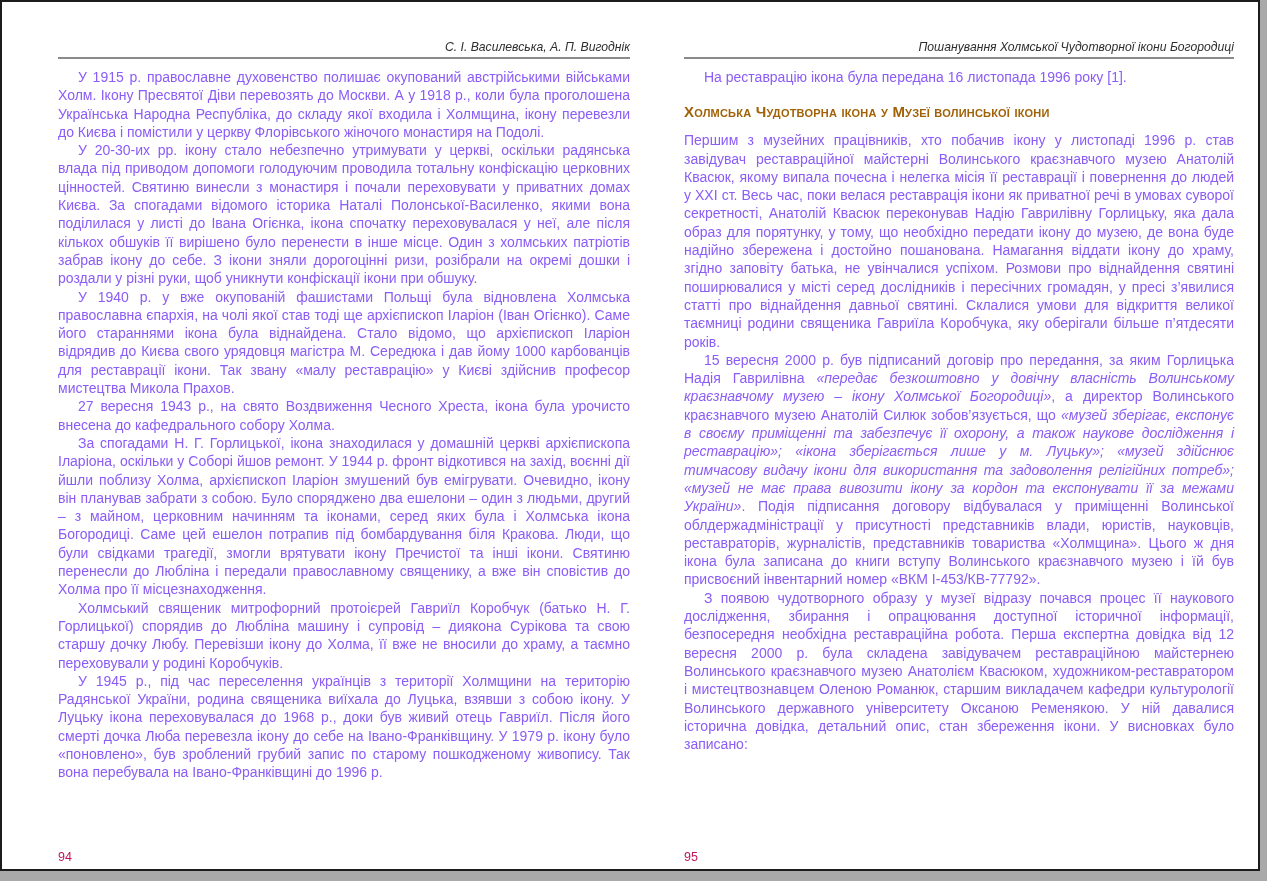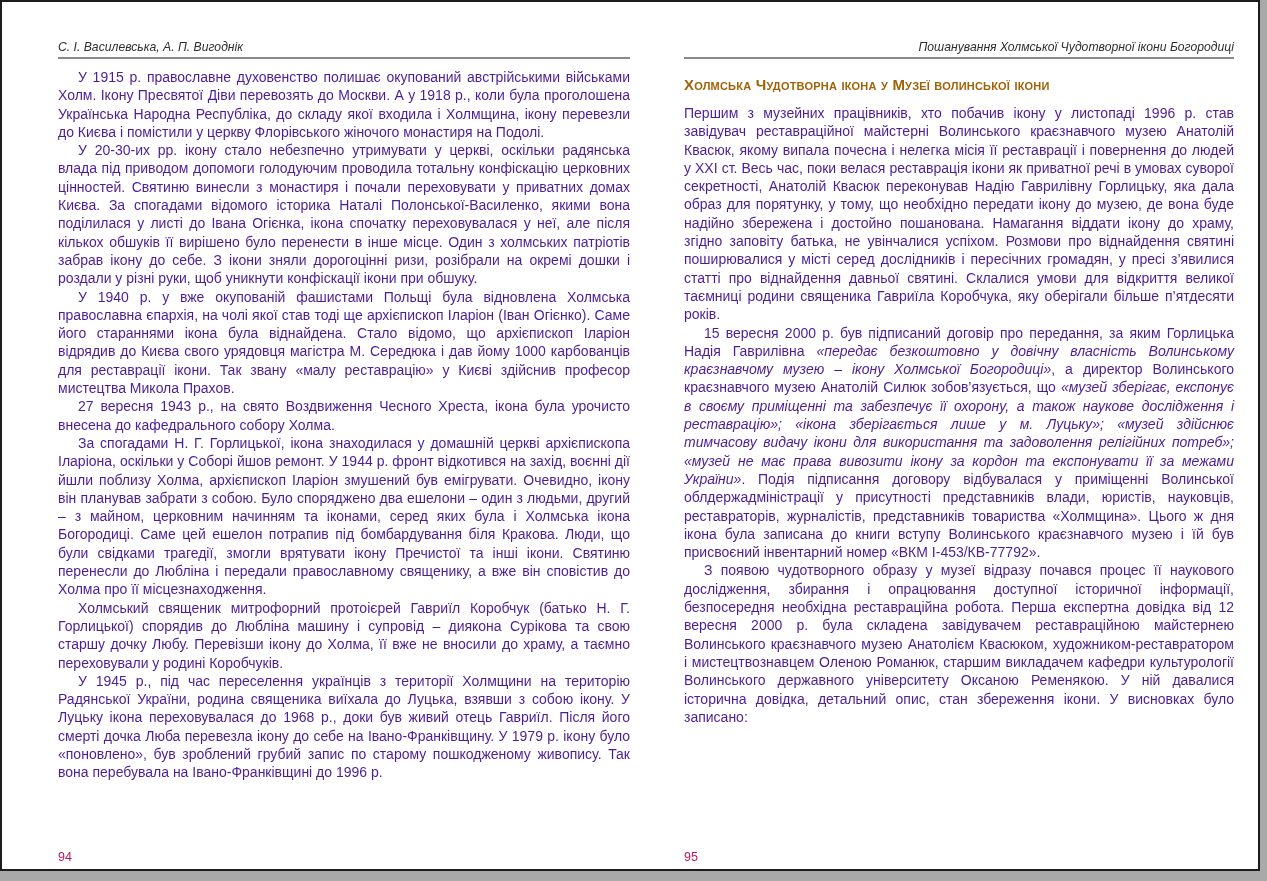--- a/index.html
+++ b/index.html
@@ -35,31 +35,32 @@
     height: 40px;
     display: flex;
     flex-direction: column;
     justify-content: flex-end;
     padding-bottom: 3px;
     border-bottom: 2px solid #8a8a8a;
     font-style: italic;
     font-size: 12.2px;
     line-height: 14px;
     color: #2e2e2e;
+    text-align: right;
   }
   .rh-right { text-align: right; }
 
   .page-body { margin-top: 9px; }
 
   .page-body p.para {
     margin: 0;
     text-align: justify;
     font-size: 14px;
     line-height: 18.3px;
-    color: #4c1d95;
+    color: #8b5cf6;
   }
   .page-body p.para.indent { text-indent: 20px; }
   .page-body .it { font-style: italic; }
 
   .page-body h2.section-heading {
     margin: 17px 0 11px 0;
     font-size: 15px;
     font-weight: bold;
     font-variant: small-caps;
     letter-spacing: 0.2px;
@@ -101,20 +102,21 @@
           <p class="para indent"><span>Холмський священик митрофорний протоієрей Гавриїл Коробчук (батько Н. Г. Горлицької) спорядив до Любліна машину і супровід – диякона Сурікова та свою старшу дочку Любу. Перевізши ікону до Холма, її вже не вносили до храму, а таємно переховували у родині Коробчуків.</span></p>
           <p class="para indent"><span>У 1945 р., під час переселення українців з території Холмщини на територію Радянської України, родина священика виїхала до Луцька, взявши з собою ікону. У Луцьку ікона переховувалася до 1968 р., доки був живий отець Гавриїл. Після його смерті дочка Люба перевезла ікону до себе на Івано-Франківщину. У 1979 р. ікону було «поновлено», був зроблений грубий запис по старому пошкодженому живопису. Так вона перебувала на Івано-Франківщині до 1996 р.</span></p>
         </div>
     </section>
 
     <section class="page page-right">
       <header class="running-header rh-right">
         <div>Пошанування Холмської Чудотворної ікони Богородиці</div>
       </header>
       <div class="page-body">
+          <p class="para indent"><span>На реставрацію ікона була передана 16 листопада 1996 року [1].</span></p>
           <h2 class="section-heading">Холмська Чудотворна ікона у Музеї волинської ікони</h2>
           <p class="para"><span>Першим з музейних працівників, хто побачив ікону у листопаді 1996 р. став завідувач реставраційної майстерні Волинського краєзнавчого музею Анатолій Квасюк, якому випала почесна і нелегка місія її реставрації і повернення до людей у XXI ст. Весь час, поки велася реставрація ікони як приватної речі в умовах суворої секретності, Анатолій Квасюк переконував Надію Гаврилівну Горлицьку, яка дала образ для порятунку, у тому, що необхідно передати ікону до музею, де вона буде надійно збережена і достойно пошанована. Намагання віддати ікону до храму, згідно заповіту батька, не увінчалися успіхом. Розмови про віднайдення святині поширювалися у місті серед дослідників і пересічних громадян, у пресі з’явилися статті про віднайдення давньої святині. Склалися умови для відкриття великої таємниці родини священика Гавриїла Коробчука, яку оберігали більше п’ятдесяти років.</span></p>
           <p class="para indent"><span>15 вересня 2000 р. був підписаний договір про передання, за яким Горлицька Надія Гаврилівна </span><span class="it">«передає безкоштовно у довічну власність Волинському краєзнавчому музею – ікону Холмської Богородиці»</span><span>, а директор Волинського краєзнавчого музею Анатолій Силюк зобов’язується, що </span><span class="it">«музей зберігає, експонує в своєму приміщенні та забезпечує її охорону, а також наукове дослідження і реставрацію»; «ікона зберігається лише у м. Луцьку»; «музей здійснює тимчасову видачу ікони для використання та задоволення релігійних потреб»; «музей не має права вивозити ікону за кордон та експонувати її за межами України»</span><span>. Подія підписання договору відбувалася у приміщенні Волинської облдержадміністрації у присутності представників влади, юристів, науковців, реставраторів, журналістів, представників товариства «Холмщина». Цього ж дня ікона була записана до книги вступу Волинського краєзнавчого музею і їй був присвоєний інвентарний номер «ВКМ І-453/КВ-77792».</span></p>
           <p class="para indent"><span>З появою чудотворного образу у музеї відразу почався процес її наукового дослідження, збирання і опрацювання доступної історичної інформації, безпосередня необхідна реставраційна робота. Перша експертна довідка від 12 вересня 2000 р. була складена завідувачем реставраційною майстернею Волинського краєзнавчого музею Анатолієм Квасюком, художником-реставратором і мистецтвознавцем Оленою Романюк, старшим викладачем кафедри культурології Волинського державного університету Оксаною Ременякою. У ній давалися історична довідка, детальний опис, стан збереження ікони. У висновках було записано:</span></p>
         </div>
     </section>
 
     <div class="folio folio-left">94</div>
     <div class="folio folio-right">95</div>
 

